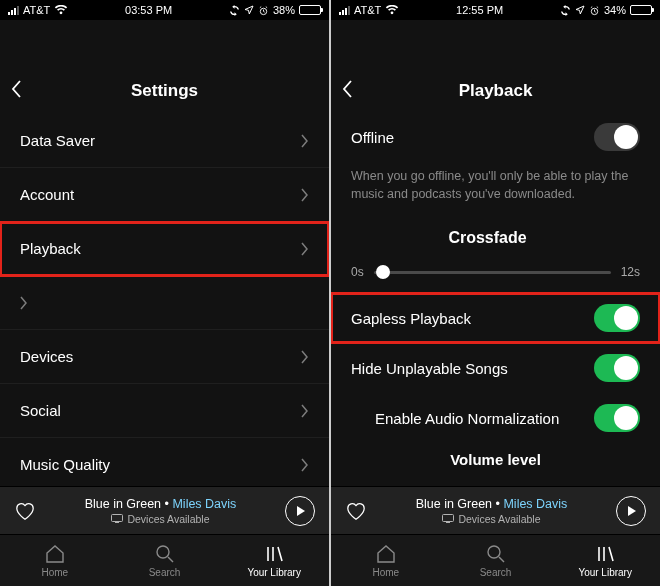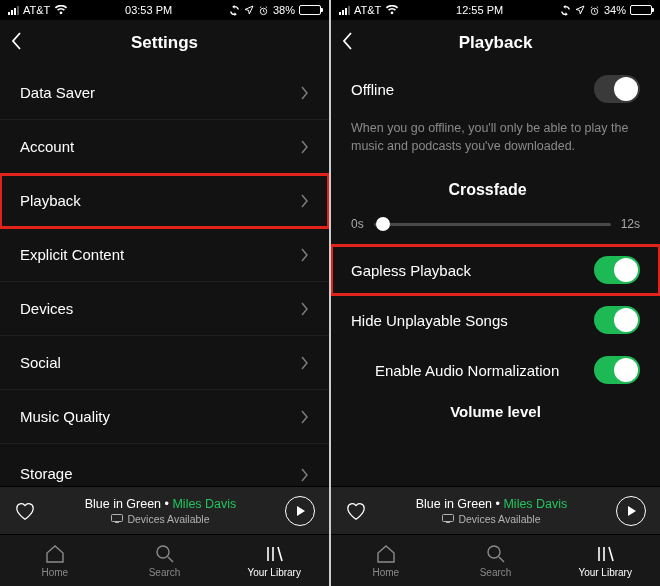--- a/index.html
+++ b/index.html
@@ -45,20 +45,21 @@
     content: ""; position: absolute; right: -3px; top: 2px;
     width: 2px; height: 4px; background: #fff; border-radius: 0 1px 1px 0;
   }
   .battery .fill { height: 100%; background: #fff; border-radius: 1px 0 0 1px; }
   .header {
     height: 46px;
     display: flex;
     align-items: center;
     justify-content: center;
     position: relative;
+    margin-top: 48px;
   }
   .header-title { font-size: 17px; font-weight: 700; }
   .back-chevron {
     position: absolute; left: 10px; top: 50%; transform: translateY(-50%);
     color: #fff;
   }
   .scroll { flex: 1; overflow: hidden; }
   .row {
     display: flex; align-items: center; justify-content: space-between;
     padding: 0 20px; height: 54px;
@@ -99,21 +100,21 @@
   }
   .toggle.on .knob { right: 2px; }
   .toggle.off .knob { right: 2px; }
   .now-playing {
     height: 48px; background: #222; display: flex; align-items: center;
     justify-content: space-between; padding: 0 14px;
     border-top: 1px solid #000;
   }
   .np-center { text-align: center; flex: 1; }
   .np-track { font-size: 12.5px; color: #fff; }
-  .np-artist { color: #22c55e; }
+  .np-artist { color: #7dd3fc; }
   .np-sub { font-size: 10.5px; color: #b3b3b3; display: flex; align-items: center; justify-content: center; gap: 4px; margin-top: 2px; }
   .play-circle {
     width: 30px; height: 30px; border: 1.5px solid #fff; border-radius: 50%;
     display: flex; align-items: center; justify-content: center;
   }
   .play-tri { width: 0; height: 0; border-left: 8px solid #fff; border-top: 5px solid transparent; border-bottom: 5px solid transparent; margin-left: 2px; }
   .tabbar {
     height: 52px; background: #181818; display: flex; border-top: 1px solid #000;
   }
   .tab { flex: 1; display: flex; flex-direction: column; align-items: center; justify-content: center; gap: 3px; color: #8a8a8a; font-size: 10px; }
@@ -177,21 +178,20 @@
           <path d="M1 1l5 6-5 6" stroke="#aaa" stroke-width="1.5" fill="none"></path>
         </svg>
     </div>
     <div class="row redbox">
       <span>Playback</span>
       <svg class="chev" width="8" height="14" viewBox="0 0 8 14">
           <path d="M1 1l5 6-5 6" stroke="#aaa" stroke-width="1.5" fill="none"></path>
         </svg>
     </div>
     <div class="row">
-      <span>Explicit Content</span>
       <svg class="chev" width="8" height="14" viewBox="0 0 8 14">
           <path d="M1 1l5 6-5 6" stroke="#aaa" stroke-width="1.5" fill="none"></path>
         </svg>
     </div>
     <div class="row">
       <span>Devices</span>
       <svg class="chev" width="8" height="14" viewBox="0 0 8 14">
           <path d="M1 1l5 6-5 6" stroke="#aaa" stroke-width="1.5" fill="none"></path>
         </svg>
     </div>

